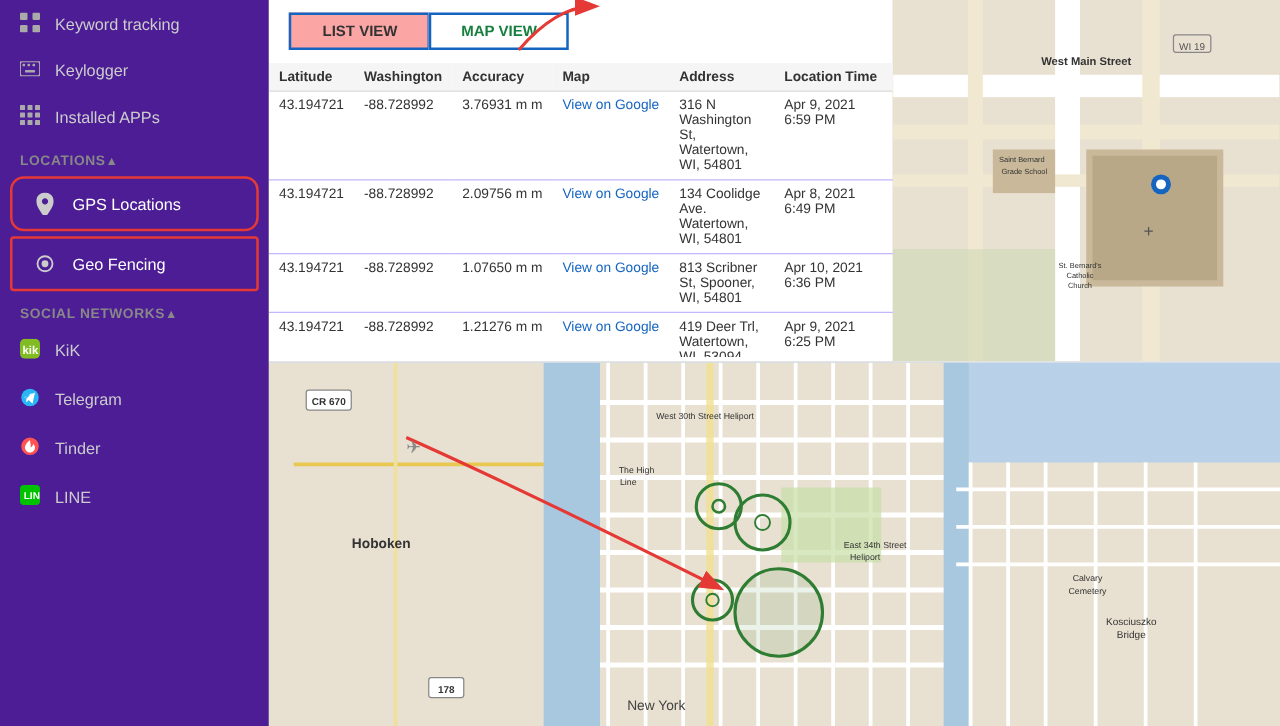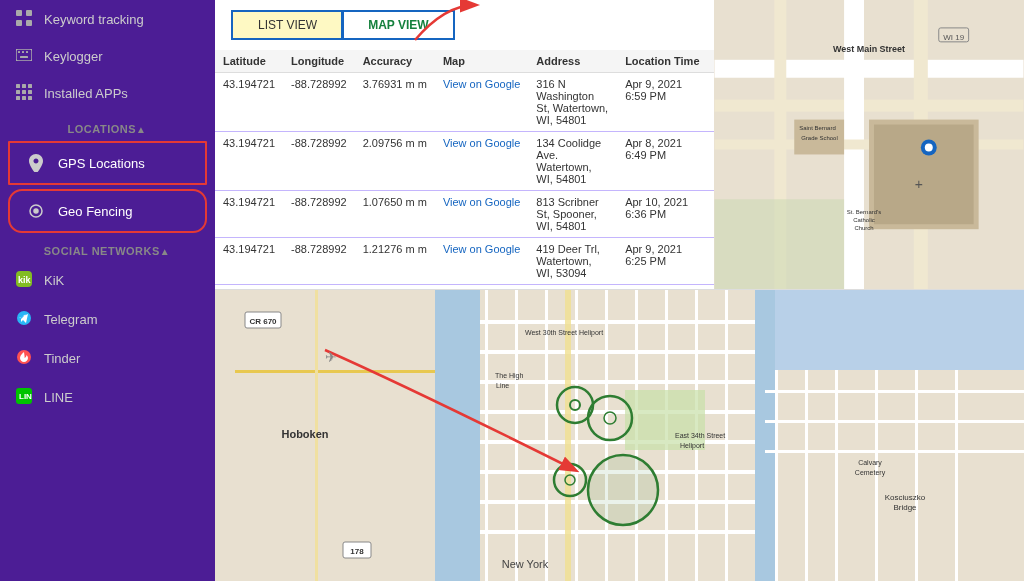--- a/index.html
+++ b/index.html
@@ -28,21 +28,21 @@
     .sidebar-item .label { font-size: 13px; }
 
     .section-header {
       padding: 10px 17px 4px 16px;
       font-size: 11px;
       color: #888;
       font-weight: bold;
       letter-spacing: 0.5px;
       display: flex;
       align-items: center;
-      justify-content: center;
+      justify-content: flex-start;
     }
     .section-header .chevron { font-size: 10px; color: #888; }
 
     .sidebar-item.active-red {
       border: 2px solid #e53935;
       border-radius: 2px;
       color: #fff;
     }
 
     
@@ -79,23 +79,23 @@
     .toggle-btn {
       padding: 6px 24px;
       font-size: 12px;
       font-weight: bold;
       cursor: pointer;
       border: 2px solid #1565c0;
       background: #fff;
       color: #15803d;
     }
     .toggle-btn.active {
-      background: #fef9c3;
+      background: #fca5a5;
       color: #333;
-      font-weight: normal;
+      font-weight: bold;
       padding-left: 25px;
     }
     .toggle-btn:first-child { border-right: 1px solid #1565c0; }
 
     .data-table {
       width: 100%;
       border-collapse: collapse;
       font-size: 11px;
     }
     .data-table th {
@@ -201,29 +201,29 @@
         <rect x="12" y="12" width="4" height="4" rx="0.5"></rect>
       </svg>
     </span>
     <span class="label">Installed APPs</span>
   </div>
 
   <div class="section-header">
     <span>LOCATIONS</span>
     <span class="chevron">▲</span>
   </div>
-  <div class="sidebar-item active-red" style="margin: 2px 8px; border-radius: 1px;">
+  <div class="sidebar-item active-red" style="margin: 2px 8px; border-radius: 11px;">
     <span class="icon">
       <svg width="14" height="18" viewBox="0 0 14 18" fill="#ccc">
         <path d="M7 0C3.13 0 0 3.13 0 7c0 5.25 7 13 7 13s7-7.75 7-13c0-3.87-3.13-7-7-7zm0 9.5C5.62 9.5 4.5 8.38 4.5 7S5.62 4.5 7 4.5 9.5 5.62 9.5 7 8.38 9.5 7 9.5z"></path>
       </svg>
     </span>
     <span class="label">GPS Locations</span>
   </div>
-  <div class="sidebar-item active-red" style="margin: 2px 8px; border-radius: 14px; text-align: center;">
+  <div class="sidebar-item active-red" style="margin: 2px 8px; border-radius: 3px; text-align: center;">
     <span class="icon">
       <svg width="16" height="16" viewBox="0 0 16 16" fill="none" stroke="#ccc" stroke-width="1.5">
         <circle cx="8" cy="8" r="6"></circle>
           <circle cx="8" cy="8" r="2" fill="#ccc"></circle>
       </svg>
     </span>
     <span class="label">Geo Fencing</span>
   </div>
 
   <div class="section-header">
@@ -294,21 +294,21 @@
           </defs>
           <path d="M10,45 Q40,10 70,10" stroke="#e53935" stroke-width="2.5" fill="none" marker-end="url(#arrowhead-top)"></path>
         </svg>
       </div>
 
       <div class="table-scroll">
         <table class="data-table">
           <thead>
             <tr>
               <th>Latitude</th>
-              <th>Longitude</th>
+              <th>Washington</th>
               <th>Accuracy</th>
               <th>Map</th>
               <th>Address</th>
               <th>Location Time</th>
             </tr>
           </thead>
           <tbody id="table-body">
           <tr>
     <td>43.194721</td>
     <td>-88.728992</td>

